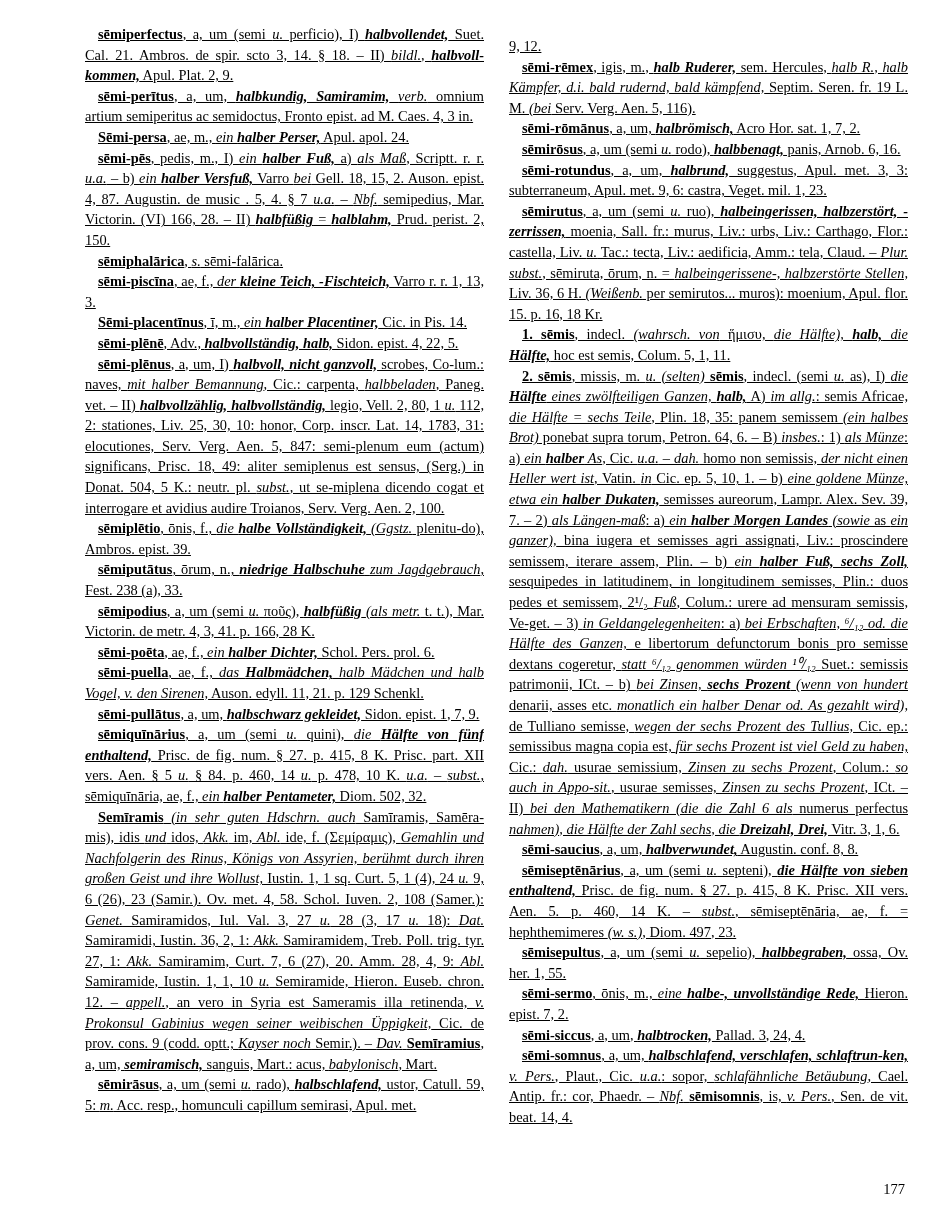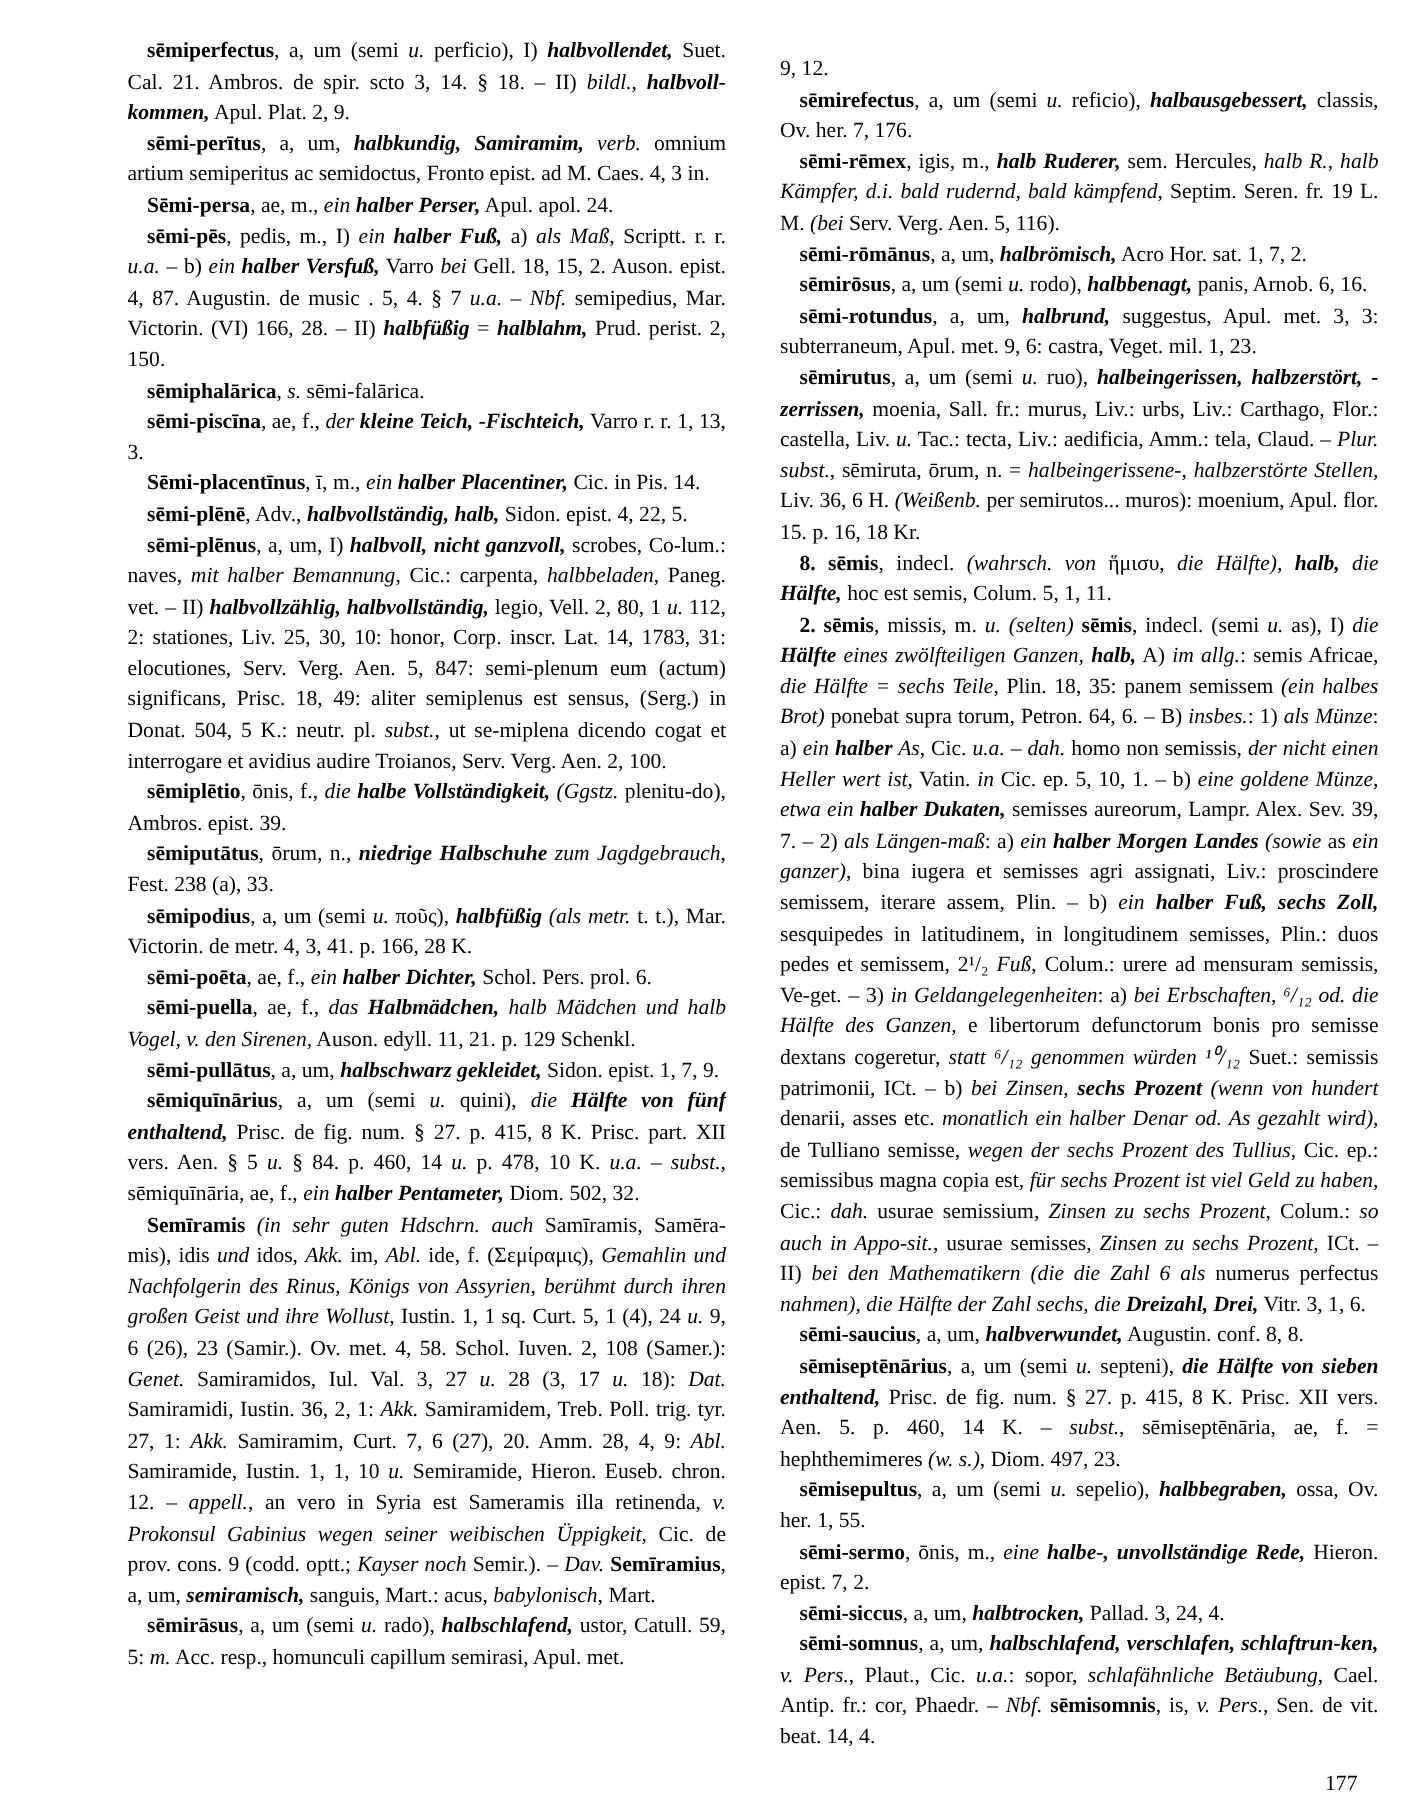--- a/index.html
+++ b/index.html
@@ -10,21 +10,22 @@
     background: #ffffff;
     color: #000000;
     font-family: "Liberation Serif", serif;
     overflow: hidden;
   }
   .columns {
     position: absolute;
     top: 24px;
     left: 85px;
     display: flex;
-    gap: 36px;
+    gap: 25px;
+    text-decoration: underline;
   }
   .col {
     width: 399px;
     text-align: justify;
     font-size: 14.4px;
     line-height: 20.6px;
     overflow: hidden;
     max-height: 1160px;
   }
   p.entry {
@@ -65,27 +66,26 @@
         <p class="entry"><span class="st-b">sēmipodius</span><span class="st-r">, a, um (semi </span><span class="st-i">u.</span><span class="st-r"> ποῦς), </span><span class="st-bi">halbfüßig</span><span class="st-r"> </span><span class="st-i">(als metr.</span><span class="st-r"> t. t.), Mar. Victorin. de metr. 4, 3, 41. p. 166, 28 K.</span></p>
         <p class="entry"><span class="st-b">sēmi-poēta</span><span class="st-r">, ae, f., </span><span class="st-i">ein </span><span class="st-bi">halber Dichter,</span><span class="st-r"> Schol. Pers. prol. 6.</span></p>
         <p class="entry"><span class="st-b">sēmi-puella</span><span class="st-r">, ae, f., </span><span class="st-i">das </span><span class="st-bi">Halbmädchen,</span><span class="st-r"> </span><span class="st-i">halb Mädchen und halb Vogel, v. den Sirenen,</span><span class="st-r"> Auson. edyll. 11, 21. p. 129 Schenkl.</span></p>
         <p class="entry"><span class="st-b">sēmi-pullātus</span><span class="st-r">, a, um, </span><span class="st-bi">halbschwarz gekleidet,</span><span class="st-r"> Sidon. epist. 1, 7, 9.</span></p>
         <p class="entry"><span class="st-b">sēmiquīnārius</span><span class="st-r">, a, um (semi </span><span class="st-i">u.</span><span class="st-r"> quini), </span><span class="st-i">die </span><span class="st-bi">Hälfte von fünf enthaltend,</span><span class="st-r"> Prisc. de fig. num. § 27. p. 415, 8 K. Prisc. part. XII vers. Aen. § 5 </span><span class="st-i">u.</span><span class="st-r"> § 84. p. 460, 14 </span><span class="st-i">u.</span><span class="st-r"> p. 478, 10 K. </span><span class="st-i">u.a.</span><span class="st-r"> – </span><span class="st-i">subst.</span><span class="st-r">, sēmiquīnāria, ae, f., </span><span class="st-i">ein </span><span class="st-bi">halber Pentameter,</span><span class="st-r"> Diom. 502, 32.</span></p>
         <p class="entry"><span class="st-b">Semīramis</span><span class="st-r"> </span><span class="st-i">(in sehr guten Hdschrn. auch</span><span class="st-r"> Samīramis, Samēra-mis), idis </span><span class="st-i">und</span><span class="st-r"> idos, </span><span class="st-i">Akk.</span><span class="st-r"> im, </span><span class="st-i">Abl.</span><span class="st-r"> ide, f. (Σεμίραμις), </span><span class="st-i">Gemahlin und Nachfolgerin des Rinus, Königs von Assyrien, berühmt durch ihren großen Geist und ihre Wollust,</span><span class="st-r"> Iustin. 1, 1 sq. Curt. 5, 1 (4), 24 </span><span class="st-i">u.</span><span class="st-r"> 9, 6 (26), 23 (Samir.). Ov. met. 4, 58. Schol. Iuven. 2, 108 (Samer.): </span><span class="st-i">Genet.</span><span class="st-r"> Samiramidos, Iul. Val. 3, 27 </span><span class="st-i">u.</span><span class="st-r"> 28 (3, 17 </span><span class="st-i">u.</span><span class="st-r"> 18): </span><span class="st-i">Dat.</span><span class="st-r"> Samiramidi, Iustin. 36, 2, 1: </span><span class="st-i">Akk.</span><span class="st-r"> Samiramidem, Treb. Poll. trig. tyr. 27, 1: </span><span class="st-i">Akk.</span><span class="st-r"> Samiramim, Curt. 7, 6 (27), 20. Amm. 28, 4, 9: </span><span class="st-i">Abl.</span><span class="st-r"> Samiramide, Iustin. 1, 1, 10 </span><span class="st-i">u.</span><span class="st-r"> Semiramide, Hieron. Euseb. chron. 12. – </span><span class="st-i">appell.</span><span class="st-r">, an vero in Syria est Sameramis illa retinenda, </span><span class="st-i">v. Prokonsul Gabinius wegen seiner weibischen Üppigkeit,</span><span class="st-r"> Cic. de prov. cons. 9 (codd. optt.; </span><span class="st-i">Kayser noch</span><span class="st-r"> Semir.). – </span><span class="st-i">Dav.</span><span class="st-r"> </span><span class="st-b">Semīramius</span><span class="st-r">, a, um, </span><span class="st-bi">semiramisch,</span><span class="st-r"> sanguis, Mart.: acus, </span><span class="st-i">babylonisch</span><span class="st-r">, Mart.</span></p>
         <p class="entry"><span class="st-b">sēmirāsus</span><span class="st-r">, a, um (semi </span><span class="st-i">u.</span><span class="st-r"> rado), </span><span class="st-bi">halbschlafend,</span><span class="st-r"> ustor, Catull. 59, 5: </span><span class="st-i">m.</span><span class="st-r"> Acc. resp., homunculi capillum semirasi, Apul. met.</span></p>
       </div>
     <div class="col">
         <p class="entry noindent"><span class="st-r">9, 12.</span></p>
-        <p class="entry"><span class="st-b">sēmirefectus</span><span class="st-r">, a, um (semi </span><span class="st-i">u.</span><span class="st-r"> reficio), </span><span class="st-bi">halbausgebessert,</span><span class="st-r"> classis, Ov. her. 7, 176.</span></p>
         <p class="entry"><span class="st-b">sēmi-rēmex</span><span class="st-r">, igis, m., </span><span class="st-bi">halb Ruderer,</span><span class="st-r"> sem. Hercules, </span><span class="st-i">halb R., halb Kämpfer, d.i. bald rudernd, bald kämpfend,</span><span class="st-r"> Septim. Seren. fr. 19 L. M. </span><span class="st-i">(bei</span><span class="st-r"> Serv. Verg. Aen. 5, 116).</span></p>
         <p class="entry"><span class="st-b">sēmi-rōmānus</span><span class="st-r">, a, um, </span><span class="st-bi">halbrömisch,</span><span class="st-r"> Acro Hor. sat. 1, 7, 2.</span></p>
         <p class="entry"><span class="st-b">sēmirōsus</span><span class="st-r">, a, um (semi </span><span class="st-i">u.</span><span class="st-r"> rodo), </span><span class="st-bi">halbbenagt,</span><span class="st-r"> panis, Arnob. 6, 16.</span></p>
         <p class="entry"><span class="st-b">sēmi-rotundus</span><span class="st-r">, a, um, </span><span class="st-bi">halbrund,</span><span class="st-r"> suggestus, Apul. met. 3, 3: subterraneum, Apul. met. 9, 6: castra, Veget. mil. 1, 23.</span></p>
         <p class="entry"><span class="st-b">sēmirutus</span><span class="st-r">, a, um (semi </span><span class="st-i">u.</span><span class="st-r"> ruo), </span><span class="st-bi">halbeingerissen, halbzerstört, -zerrissen,</span><span class="st-r"> moenia, Sall. fr.: murus, Liv.: urbs, Liv.: Carthago, Flor.: castella, Liv. </span><span class="st-i">u.</span><span class="st-r"> Tac.: tecta, Liv.: aedificia, Amm.: tela, Claud. – </span><span class="st-i">Plur. subst.</span><span class="st-r">, sēmiruta, ōrum, n. = </span><span class="st-i">halbeingerissene-, halbzerstörte Stellen,</span><span class="st-r"> Liv. 36, 6 H. </span><span class="st-i">(Weißenb.</span><span class="st-r"> per semirutos... muros): moenium, Apul. flor. 15. p. 16, 18 Kr.</span></p>
-        <p class="entry"><span class="st-b">8. sēmis</span><span class="st-r">, indecl. </span><span class="st-i">(wahrsch. von</span><span class="st-r"> ἥμισυ, </span><span class="st-i">die Hälfte),</span><span class="st-r"> </span><span class="st-bi">halb,</span><span class="st-i"> die </span><span class="st-bi">Hälfte,</span><span class="st-r"> hoc est semis, Colum. 5, 1, 11.</span></p>
+        <p class="entry"><span class="st-b">1. sēmis</span><span class="st-r">, indecl. </span><span class="st-i">(wahrsch. von</span><span class="st-r"> ἥμισυ, </span><span class="st-i">die Hälfte),</span><span class="st-r"> </span><span class="st-bi">halb,</span><span class="st-i"> die </span><span class="st-bi">Hälfte,</span><span class="st-r"> hoc est semis, Colum. 5, 1, 11.</span></p>
         <p class="entry"><span class="st-b">2. sēmis</span><span class="st-r">, missis, m. </span><span class="st-i">u. (selten)</span><span class="st-r"> </span><span class="st-b">sēmis</span><span class="st-r">, indecl. (semi </span><span class="st-i">u.</span><span class="st-r"> as), I) </span><span class="st-i">die </span><span class="st-bi">Hälfte</span><span class="st-i"> eines zwölfteiligen Ganzen, </span><span class="st-bi">halb,</span><span class="st-r"> A) </span><span class="st-i">im allg.</span><span class="st-r">: semis Africae, </span><span class="st-i">die Hälfte = sechs Teile</span><span class="st-r">, Plin. 18, 35: panem semissem </span><span class="st-i">(ein halbes Brot)</span><span class="st-r"> ponebat supra torum, Petron. 64, 6. – B) </span><span class="st-i">insbes.</span><span class="st-r">: 1) </span><span class="st-i">als Münze</span><span class="st-r">: a) </span><span class="st-i">ein </span><span class="st-bi">halber</span><span class="st-i"> As</span><span class="st-r">, Cic. </span><span class="st-i">u.a.</span><span class="st-r"> – </span><span class="st-i">dah.</span><span class="st-r"> homo non semissis, </span><span class="st-i">der nicht einen Heller wert ist</span><span class="st-r">, Vatin. </span><span class="st-i">in</span><span class="st-r"> Cic. ep. 5, 10, 1. – b) </span><span class="st-i">eine goldene Münze, etwa ein </span><span class="st-bi">halber Dukaten,</span><span class="st-r"> semisses aureorum, Lampr. Alex. Sev. 39, 7. – 2) </span><span class="st-i">als Längen-maß</span><span class="st-r">: a) </span><span class="st-i">ein </span><span class="st-bi">halber Morgen Landes</span><span class="st-i"> (sowie</span><span class="st-r"> as </span><span class="st-i">ein ganzer),</span><span class="st-r"> bina iugera et semisses agri assignati, Liv.: proscindere semissem, iterare assem, Plin. – b) </span><span class="st-i">ein </span><span class="st-bi">halber Fuß, sechs Zoll,</span><span class="st-r"> sesquipedes in latitudinem, in longitudinem semisses, Plin.: duos pedes et semissem, 2¹/₂ </span><span class="st-i">Fuß</span><span class="st-r">, Colum.: urere ad mensuram semissis, Ve-get. – 3) </span><span class="st-i">in Geldangelegenheiten</span><span class="st-r">: a) </span><span class="st-i">bei Erbschaften, ⁶/₁₂ od. die Hälfte des Ganzen,</span><span class="st-r"> e libertorum defunctorum bonis pro semisse dextans cogeretur, </span><span class="st-i">statt ⁶/₁₂ genommen würden ¹⁰/₁₂</span><span class="st-r"> Suet.: semissis patrimonii, ICt. – b) </span><span class="st-i">bei Zinsen, </span><span class="st-bi">sechs Prozent</span><span class="st-r"> </span><span class="st-i">(wenn von hundert</span><span class="st-r"> denarii, asses etc. </span><span class="st-i">monatlich ein halber Denar od. As gezahlt wird),</span><span class="st-r"> de Tulliano semisse, </span><span class="st-i">wegen der sechs Prozent des Tullius,</span><span class="st-r"> Cic. ep.: semissibus magna copia est, </span><span class="st-i">für sechs Prozent ist viel Geld zu haben,</span><span class="st-r"> Cic.: </span><span class="st-i">dah.</span><span class="st-r"> usurae semissium, </span><span class="st-i">Zinsen zu sechs Prozent</span><span class="st-r">, Colum.: </span><span class="st-i">so auch in Appo-sit.</span><span class="st-r">, usurae semisses, </span><span class="st-i">Zinsen zu sechs Prozent</span><span class="st-r">, ICt. – II) </span><span class="st-i">bei den Mathematikern (die die Zahl 6 als</span><span class="st-r"> numerus perfectus </span><span class="st-i">nahmen), die Hälfte der Zahl sechs, die </span><span class="st-bi">Dreizahl, Drei,</span><span class="st-r"> Vitr. 3, 1, 6.</span></p>
         <p class="entry"><span class="st-b">sēmi-saucius</span><span class="st-r">, a, um, </span><span class="st-bi">halbverwundet,</span><span class="st-r"> Augustin. conf. 8, 8.</span></p>
         <p class="entry"><span class="st-b">sēmiseptēnārius</span><span class="st-r">, a, um (semi </span><span class="st-i">u.</span><span class="st-r"> septeni), </span><span class="st-bi">die Hälfte von sieben enthaltend,</span><span class="st-r"> Prisc. de fig. num. § 27. p. 415, 8 K. Prisc. XII vers. Aen. 5. p. 460, 14 K. – </span><span class="st-i">subst.</span><span class="st-r">, sēmiseptēnāria, ae, f. = hephthemimeres </span><span class="st-i">(w. s.)</span><span class="st-r">, Diom. 497, 23.</span></p>
         <p class="entry"><span class="st-b">sēmisepultus</span><span class="st-r">, a, um (semi </span><span class="st-i">u.</span><span class="st-r"> sepelio), </span><span class="st-bi">halbbegraben,</span><span class="st-r"> ossa, Ov. her. 1, 55.</span></p>
         <p class="entry"><span class="st-b">sēmi-sermo</span><span class="st-r">, ōnis, m., </span><span class="st-i">eine </span><span class="st-bi">halbe-, unvollständige Rede,</span><span class="st-r"> Hieron. epist. 7, 2.</span></p>
         <p class="entry"><span class="st-b">sēmi-siccus</span><span class="st-r">, a, um, </span><span class="st-bi">halbtrocken,</span><span class="st-r"> Pallad. 3, 24, 4.</span></p>
         <p class="entry"><span class="st-b">sēmi-somnus</span><span class="st-r">, a, um, </span><span class="st-bi">halbschlafend, verschlafen, schlaftrun-ken,</span><span class="st-r"> </span><span class="st-i">v. Pers.</span><span class="st-r">, Plaut., Cic. </span><span class="st-i">u.a.</span><span class="st-r">: sopor, </span><span class="st-i">schlafähnliche Betäubung</span><span class="st-r">, Cael. Antip. fr.: cor, Phaedr. – </span><span class="st-i">Nbf.</span><span class="st-r"> </span><span class="st-b">sēmisomnis</span><span class="st-r">, is, </span><span class="st-i">v. Pers.</span><span class="st-r">, Sen. de vit. beat. 14, 4.</span></p>
       </div>
   </div>
   <div class="pagenum">177</div>

